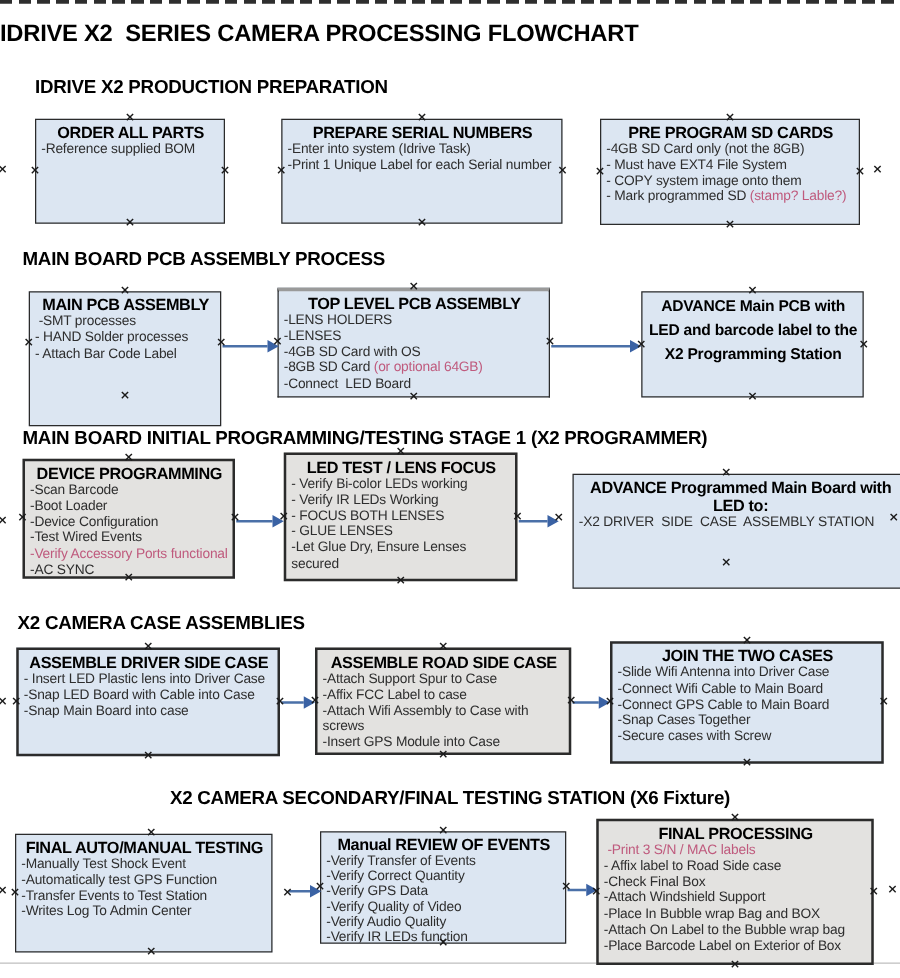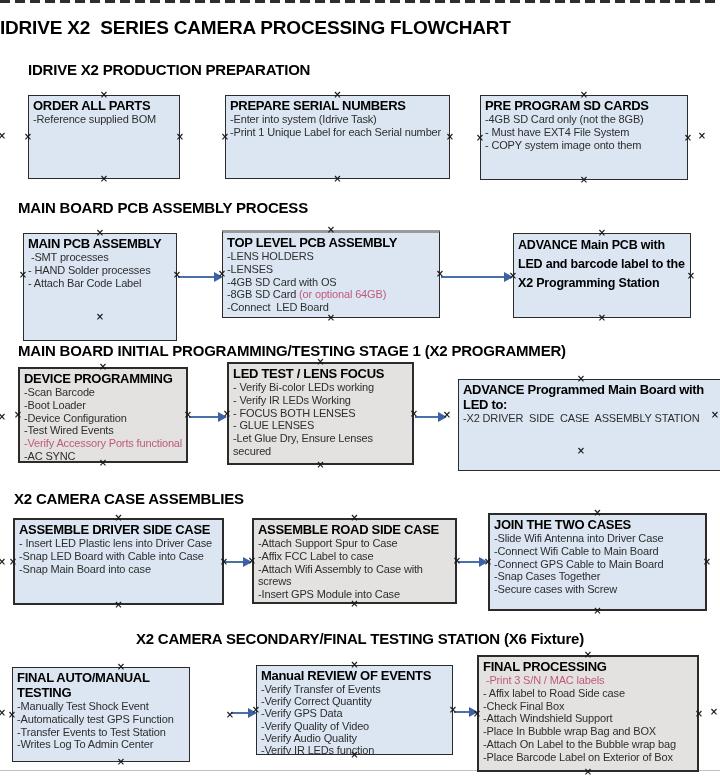--- a/index.html
+++ b/index.html
@@ -12,21 +12,21 @@
          font-size:19px;font-weight:bold;color:#000;white-space:pre;letter-spacing:-0.2px;}
   .heading{position:absolute;font-size:15px;font-weight:bold;color:#000;
            letter-spacing:-0.2px;white-space:pre;z-index:2;}
   .heading.center{left:0;width:720px;text-align:center;}
   .box{position:absolute;box-sizing:border-box;border:1px solid #2b2b2b;
        padding:2px 3px 0 4px;overflow:hidden;z-index:2;}
   .box.blue{background:#dce6f2;}
   .box.gray{background:#e3e2e0;}
   .box.b2{border-width:2px;}
   .box-title{font-size:13px;font-weight:bold;color:#000;line-height:15px;
-             letter-spacing:-0.3px;white-space:pre-wrap;}
+             letter-spacing:-0.3px;white-space:pre-wrap;text-align:center;}
   .box-title.big{font-size:12.5px;line-height:19px;letter-spacing:-0.2px;}
   .line{font-size:11px;color:#2e2e2e;line-height:12.8px;letter-spacing:-0.15px;white-space:pre-wrap;}
   .compact .line{line-height:12.2px;}
   .pink{color:#bf5a7d;}
   .arrow{position:absolute;height:2px;background:#4a70a8;z-index:3;}
   .arrow::after{content:"";position:absolute;right:-9px;top:-4px;width:0;height:0;
                 border-left:9px solid #3a62a4;border-top:5px solid transparent;
                 border-bottom:5px solid transparent;}
   .handle{position:absolute;transform:translate(-50%,-50%);font-family:"DejaVu Sans",sans-serif;
           font-size:10px;font-weight:bold;color:#1a1a1a;z-index:4;line-height:10px;pointer-events:none;}
@@ -51,20 +51,21 @@
     <div class="box-title">PREPARE SERIAL NUMBERS</div>
     <div class="line">-Enter into system (Idrive Task)</div>
     <div class="line">-Print 1 Unique Label for each Serial number</div>
   </div>
 
   <div class="box blue" style="left:480px;top:95px;width:208px;height:85px">
     <div class="box-title">PRE PROGRAM SD CARDS</div>
     <div class="line">-4GB SD Card only (not the 8GB)</div>
     <div class="line">- Must have EXT4 File System</div>
     <div class="line">- COPY system image onto them</div>
+    <div class="line"><span>- Mark programmed SD </span><span class="pink">(stamp? Lable?)</span></div>
   </div>
 
   <div class="heading" style="left:18px;top:199px">MAIN BOARD PCB ASSEMBLY PROCESS</div>
 
   <div class="box blue" style="left:23px;top:233px;width:154px;height:108px">
     <div class="box-title">MAIN PCB ASSEMBLY</div>
     <div class="line"> -SMT processes</div>
     <div class="line">- HAND Solder processes</div>
     <div class="line">- Attach Bar Code Label</div>
   </div>
@@ -138,21 +139,21 @@
     <div class="line">-Connect GPS Cable to Main Board</div>
     <div class="line">-Snap Cases Together</div>
     <div class="line">-Secure cases with Screw</div>
   </div>
 
   <div class="arrow" style="left:225px;top:561px;width:18px"></div>
   <div class="arrow" style="left:458px;top:561px;width:21px"></div>
 
   <div class="heading center" style="top:630px">X2 CAMERA SECONDARY/FINAL TESTING STATION (X6 Fixture)</div>
 
-  <div class="box blue" style="left:12px;top:667px;width:178px;height:95px">
+  <div class="box blue" style="left:12px;top:667px;width:206px;height:95px">
     <div class="box-title">FINAL AUTO/MANUAL TESTING</div>
     <div class="line">-Manually Test Shock Event</div>
     <div class="line">-Automatically test GPS Function</div>
     <div class="line">-Transfer Events to Test Station</div>
     <div class="line">-Writes Log To Admin Center</div>
   </div>
 
   <div class="box blue compact" style="left:256px;top:665px;width:197px;height:90px">
     <div class="box-title">Manual REVIEW OF EVENTS</div>
     <div class="line">-Verify Transfer of Events</div>

